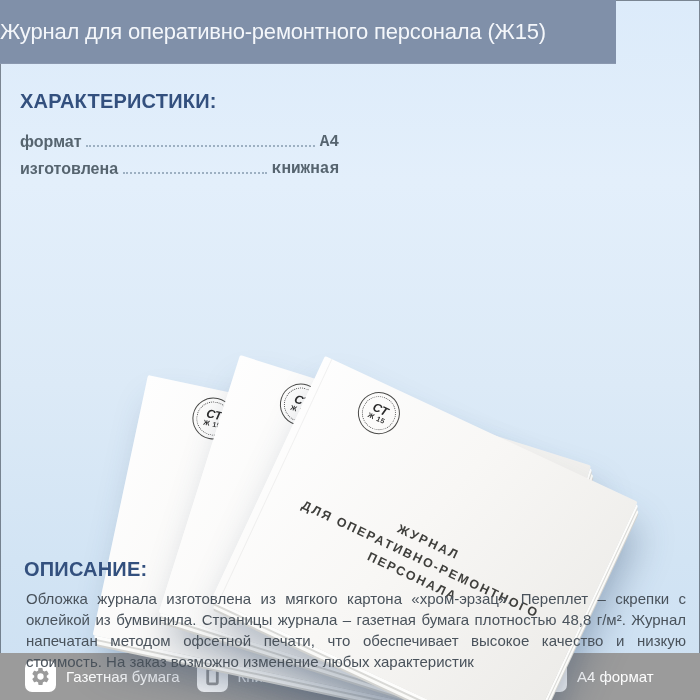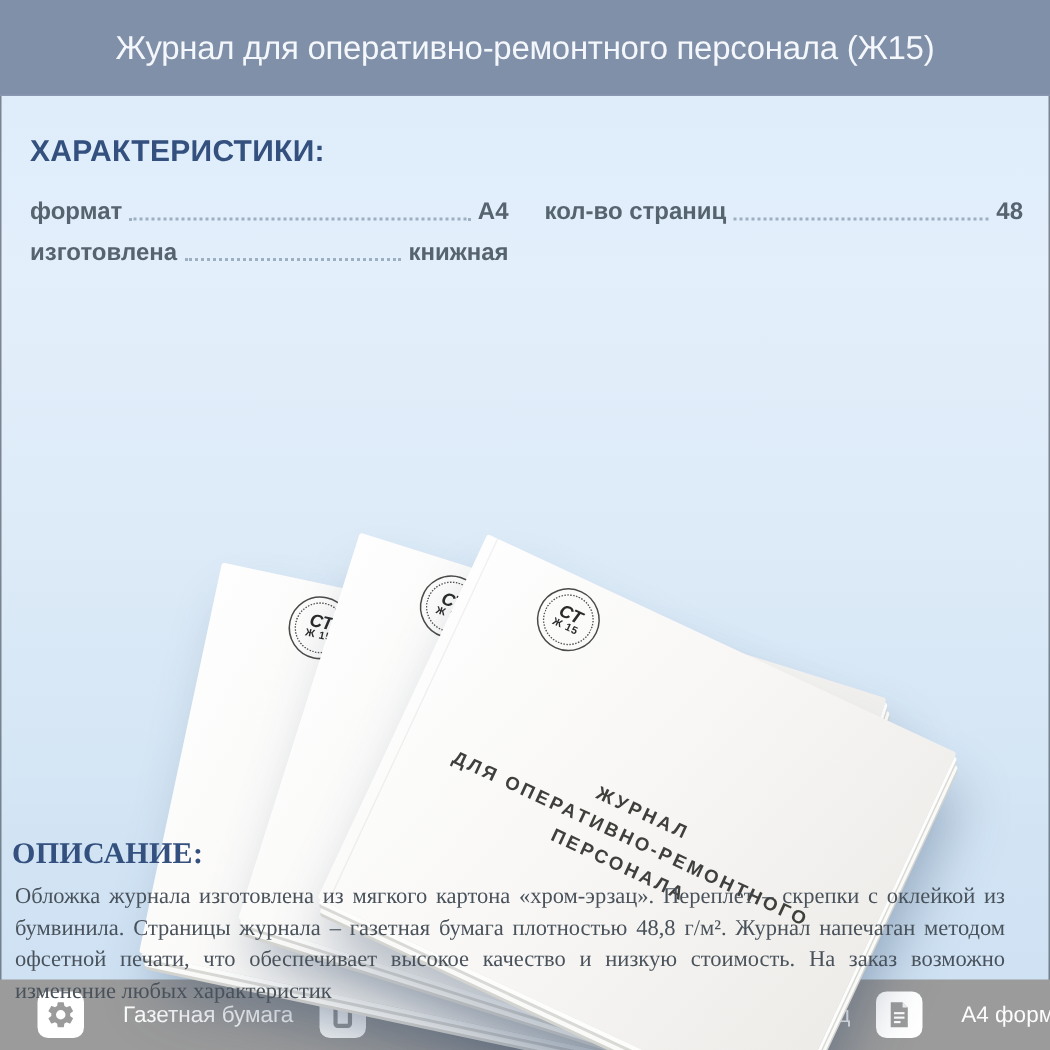--- a/index.html
+++ b/index.html
@@ -1,32 +1,32 @@
 <!DOCTYPE html>
 <html><head>
 <meta charset="utf-8">
 <style>
   html,body{margin:0;padding:0;background:#eef3f8;font-family:"Liberation Sans",sans-serif;}
   .screen{position:relative;width:700px;height:700px;overflow:hidden;
     background:linear-gradient(180deg,#dcebfa 0%,#e3effb 26%,#dceaf7 55%,#d2e4f4 80%,#cde0f2 100%);
     outline:1px solid rgba(40,50,60,.55);outline-offset:-1px;}
 
   
-  .topbar{position:absolute;left:0;top:0;width:700px;height:64px;background:#8090a9;
-    display:flex;align-items:center;justify-content:center;box-shadow:inset 0 -1px 0 rgba(255,255,255,.08);}
+  .topbar{position:absolute;left:0;top:0;width:616px;height:64px;background:#8090a9;
+    display:flex;align-items:center;box-shadow:inset 0 -1px 0 rgba(255,255,255,.08);}
   .topbar h1{margin:0;font-size:22px;font-weight:400;letter-spacing:-.2px;color:#f4f7fb;}
 
   
   .chars{position:absolute;left:20px;top:90px;width:662px;}
   .sec-heading{margin:0;font-size:20px;font-weight:700;color:#33507e;letter-spacing:.2px;}
   .chars-grid{display:grid;grid-template-columns:1fr 1fr;column-gap:24px;margin-top:11px;}
   .char-row{display:flex;align-items:flex-end;height:27px;font-size:16px;font-weight:700;color:#56646f;}
   .char-label{white-space:nowrap;text-align:right;}
   .char-dots{flex:1;border-bottom:2px dotted #9db0c2;margin:0 5px;transform:translateY(-4px);}
-  .char-value{white-space:nowrap;}
+  .char-value{white-space:nowrap;font-family:Liberation Mono, monospace;}
 
   
   .journal-stack{position:absolute;left:0;top:170px;width:700px;height:420px;}
   .journal{position:absolute;transform-origin:0 0;border-radius:2px;
     background:linear-gradient(108deg,#fefefe 0%,#f8f7f5 45%,#ecebe8 100%);
     box-shadow:2px 3px 0 #fdfdfc,3px 5px 0 #d9d9d6,5px 8px 0 #fafaf8,6px 10px 0 #d3d3d0,
                16px 26px 36px rgba(52,74,106,.35);}
   .j-back{left:148px;top:205px;width:360px;height:266px;transform:rotate(12deg);z-index:1;}
   .j-mid{left:240px;top:185px;width:368px;height:270px;transform:rotate(17.5deg);z-index:2;}
   .j-front{left:325px;top:186px;width:345px;height:268px;transform:rotate(25deg);z-index:3;}
@@ -35,27 +35,27 @@
   .stamp{position:absolute;left:52px;top:8px;width:40px;height:40px;border:1.4px solid #4a4a48;
     border-radius:50%;display:flex;flex-direction:column;align-items:center;justify-content:center;gap:0;}
   .stamp::before{content:"";position:absolute;inset:3px;border:1.2px dotted #555;border-radius:50%;}
   .stamp-mono{font-size:12px;font-weight:700;color:#2b2b2b;line-height:1;font-style:italic;}
   .stamp-code{font-size:7px;font-weight:700;color:#2b2b2b;line-height:1.2;letter-spacing:.5px;}
 
   .cover-title{position:absolute;left:0;right:0;top:116px;text-align:center;
     font-size:12.5px;font-weight:700;letter-spacing:2px;line-height:1.5;color:#3f3f3c;}
 
   
-  .desc{position:absolute;left:8px;top:558px;width:662px;z-index:4;font-family:Liberation Serif, serif;}
+  .desc{position:absolute;left:24px;top:558px;width:662px;z-index:4;}
   .desc p{margin:7px 0 0 2px;font-size:15px;line-height:21px;color:#49525b;text-align:justify;}
 
   
   .bottombar{position:absolute;left:0;top:653px;width:700px;height:47px;background:#9b9b9b;
     display:flex;align-items:center;padding-left:25px;box-sizing:border-box;gap:17px;}
-  .f-item{display:flex;align-items:center;gap:26px;}
+  .f-item{display:flex;align-items:center;gap:10px;}
   .f-icon{width:31px;height:31px;background:#fff;border-radius:7px;display:flex;
     align-items:center;justify-content:center;flex:0 0 auto;}
   .f-icon svg{display:block;}
   .f-label{font-size:15px;color:#fdfdfd;white-space:nowrap;}
 </style>
 </head>
 <body>
 
 <div class="screen">
 
@@ -72,25 +72,20 @@
           <span class="char-dots"></span>
           <span class="char-value">А4</span>
         </div>
         <div class="char-row">
           <span class="char-label">изготовлена</span>
           <span class="char-dots"></span>
           <span class="char-value">книжная</span>
         </div>
       </div>
       <div>
-        <div class="char-row">
-          <span class="char-label">кол-во страниц</span>
-          <span class="char-dots"></span>
-          <span class="char-value">48</span>
-        </div>
       </div>
     </div>
   </section>
 
   <div class="journal-stack">
     <div class="journal j-back">
       <div class="stamp">
         <span class="stamp-mono">СТ</span>
         <span class="stamp-code">Ж 15</span>
       </div>

